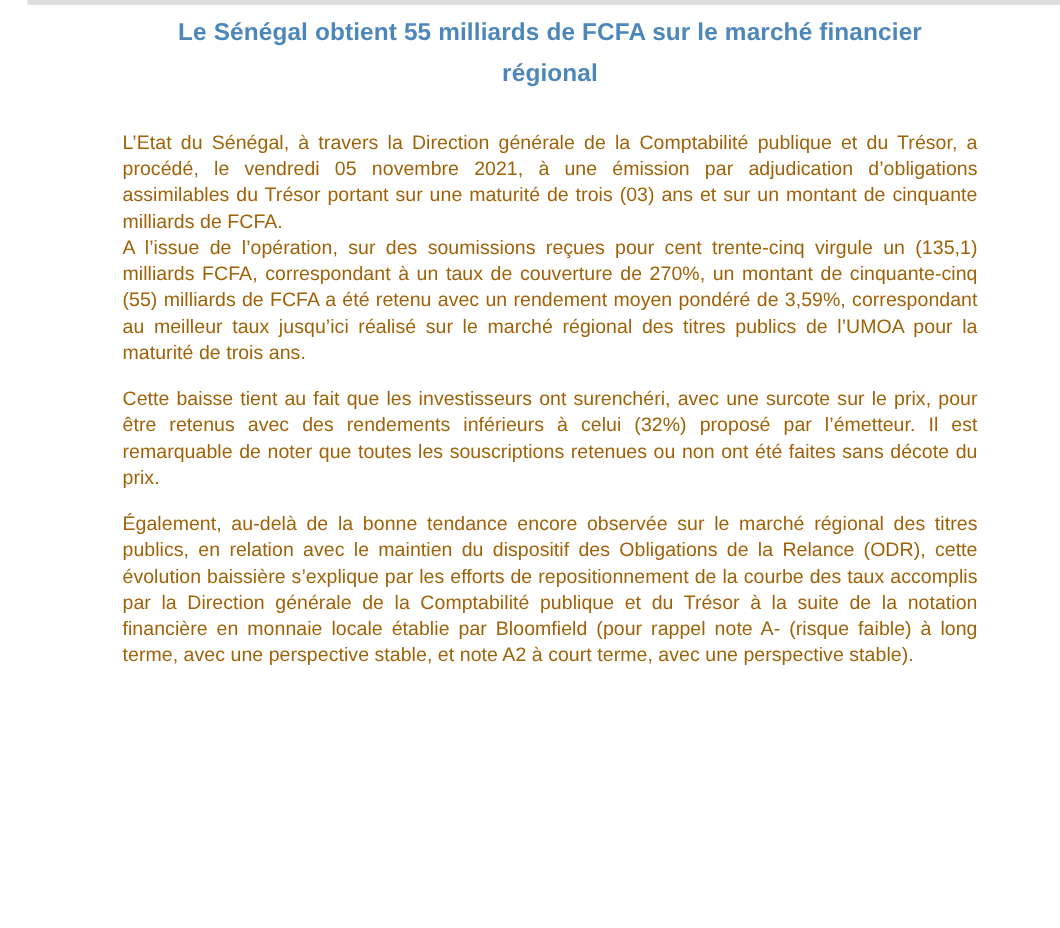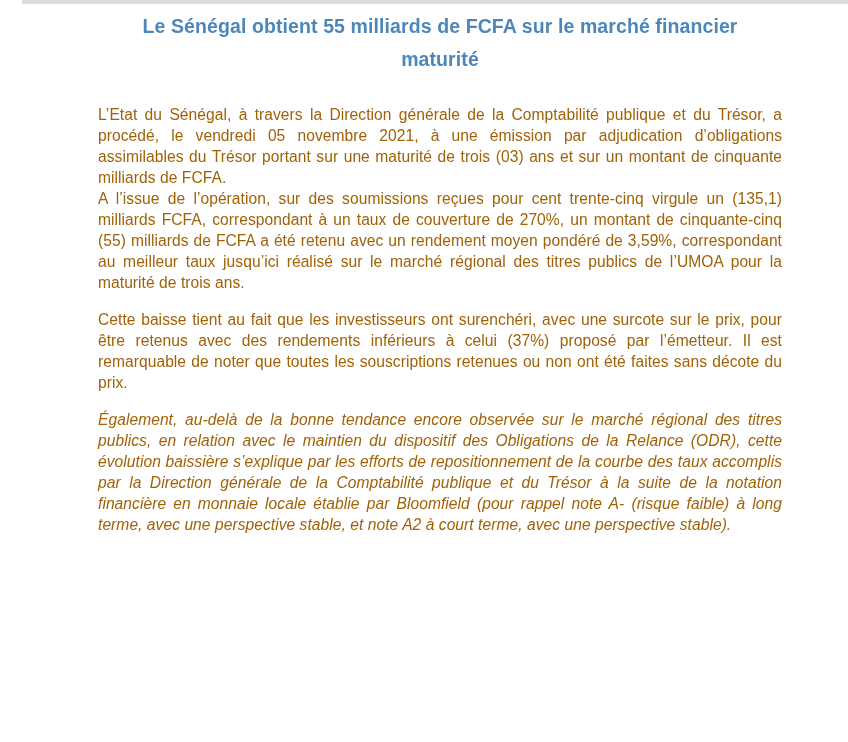--- a/index.html
+++ b/index.html
@@ -34,34 +34,34 @@
   .doc-body {
     margin: 28px 66px 0 98px;
     color: #a16207;
     font-size: 15.6px;
     line-height: 21px;
     text-align: justify;
     letter-spacing: 0.05px;
   }
   .para { margin: 0 0 16px 0; }
   .para.joined { margin-bottom: 0; }
-  .para:last-child { margin-bottom: 0; font-style: italic; }
+  .para:last-child { margin-bottom: 0; }
 </style>
 </head>
 <body>
 
 <div class="page">
 
   <div class="scan-edge"></div>
 
   <h1 class="doc-title">
     <span class="title-line">Le Sénégal obtient 55 milliards de FCFA sur le marché financier</span>
-    <span class="title-line">maturité</span>
+    <span class="title-line">régional</span>
   </h1>
 
   <div class="doc-body">
     <p class="para joined">L’Etat du Sénégal, à travers la Direction générale de la Comptabilité publique et du Trésor, a procédé, le vendredi 05 novembre 2021, à une émission par adjudication d’obligations assimilables du Trésor portant sur une maturité de trois (03) ans et sur un montant de cinquante milliards de FCFA.</p>
     <p class="para">A l’issue de l’opération, sur des soumissions reçues pour cent trente-cinq virgule un (135,1) milliards FCFA, correspondant à un taux de couverture de 270%, un montant de cinquante-cinq (55) milliards de FCFA a été retenu avec un rendement moyen pondéré de 3,59%, correspondant au meilleur taux jusqu’ici réalisé sur le marché régional des titres publics de l’UMOA pour la maturité de trois ans.</p>
-    <p class="para">Cette baisse tient au fait que les investisseurs ont surenchéri, avec une surcote sur le prix, pour être retenus avec des rendements inférieurs à celui (37%) proposé par l’émetteur. Il est remarquable de noter que toutes les souscriptions retenues ou non ont été faites sans décote du prix.</p>
+    <p class="para">Cette baisse tient au fait que les investisseurs ont surenchéri, avec une surcote sur le prix, pour être retenus avec des rendements inférieurs à celui (32%) proposé par l’émetteur. Il est remarquable de noter que toutes les souscriptions retenues ou non ont été faites sans décote du prix.</p>
     <p class="para">Également, au-delà de la bonne tendance encore observée sur le marché régional des titres publics, en relation avec le maintien du dispositif des Obligations de la Relance (ODR), cette évolution baissière s’explique par les efforts de repositionnement de la courbe des taux accomplis par la Direction générale de la Comptabilité publique et du Trésor à la suite de la notation financière en monnaie locale établie par Bloomfield (pour rappel note A- (risque faible) à long terme, avec une perspective stable, et note A2 à court terme, avec une perspective stable).</p>
   </div>
 
 </div>
 
 </body></html>

